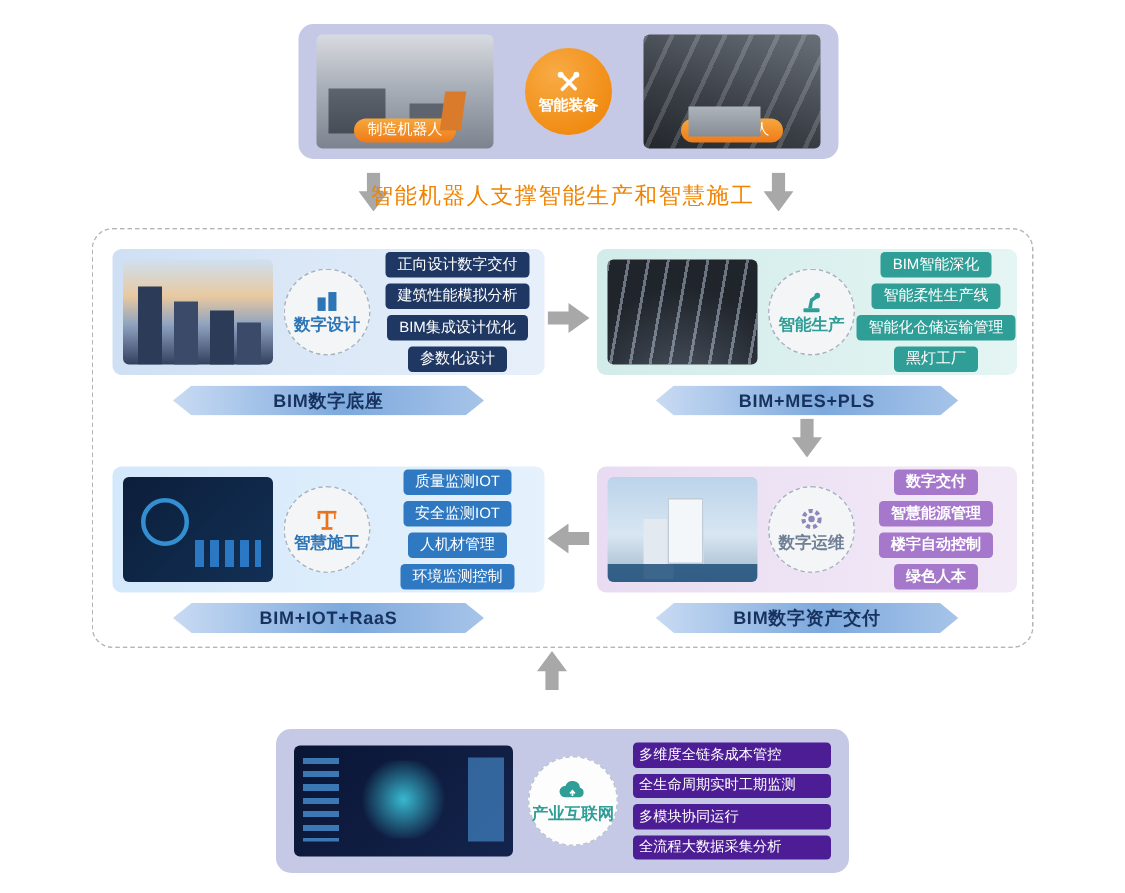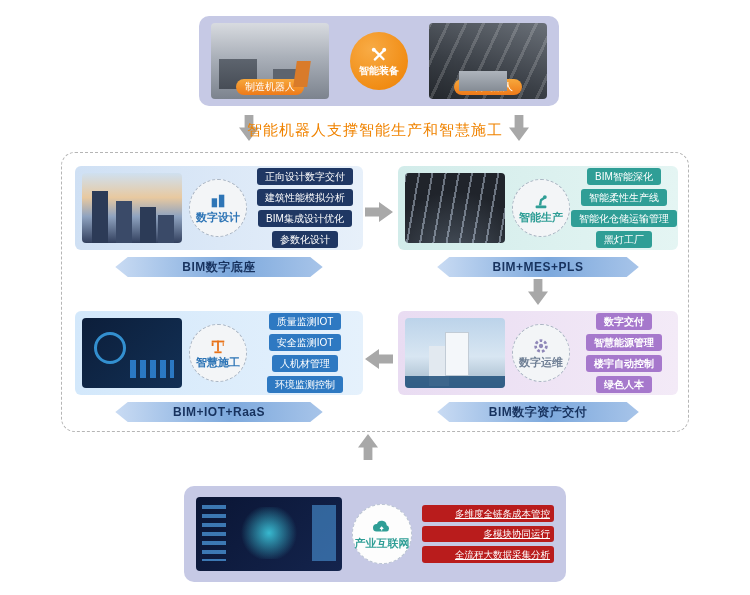--- a/index.html
+++ b/index.html
@@ -90,22 +90,22 @@
   .bottom-box{position:absolute;left:184px;top:486px;width:382px;height:96px;background:#c6c9e5;
     border-radius:10px;display:flex;align-items:center;gap:10px;padding:0 12px;box-sizing:border-box;}
   .platform-photo{width:146px;height:74px;background:linear-gradient(135deg,#0a1534,#14244d);}
   .platform-photo::before{content:"";position:absolute;left:36px;top:10px;width:74px;height:52px;
     background:radial-gradient(circle,rgba(63,212,232,.85) 0%,rgba(63,212,232,0) 62%);}
   .platform-photo::after{content:"";position:absolute;left:6px;top:8px;width:24px;height:56px;
     background:repeating-linear-gradient(180deg,rgba(80,160,230,.7) 0 4px,transparent 4px 9px);
     box-shadow:110px 0 0 rgba(80,160,230,.55);}
   .q-circle.white{background:#fdfdfd;border:1px dashed #bcc6d2;width:60px;height:60px;}
   .btn-col.platform{align-items:stretch;gap:4px;}
-  .b-maroon{background:#b91c1c;text-align:right;font-size:9.5px;padding:3.5px 4px;border-radius:3px;
-    color:#fff;white-space:nowrap;line-height:1;text-decoration:underline;}
+  .b-maroon{background:#4c1d95;text-align:left;font-size:9.5px;padding:3.5px 4px;border-radius:3px;
+    color:#fff;white-space:nowrap;line-height:1;}
 
   .icon-svg{display:block;}
 </style>
 </head>
 <body>
 
 <div class="canvas">
 
   <div class="top-box">
     <div class="photo top-photo manu">
@@ -243,18 +243,19 @@
     <div class="photo platform-photo"></div>
     <div class="q-circle white">
       <svg class="icon-svg" width="22" height="18" viewBox="0 0 24 20">
         <path d="M6 15 a4.2 4.2 0 0 1 .4-8.4 A5.6 5.6 0 0 1 17.2 8 A3.6 3.6 0 0 1 17 15 Z" fill="#2f9e96"></path>
         <path d="M11.6 14 v-3.4 M9.8 12.2 l1.8-2 1.8 2" stroke="#ffffff" stroke-width="1.3" fill="none"></path>
       </svg>
       <span class="q-title t-teal">产业互联网</span>
     </div>
     <div class="btn-col platform">
       <span class="tag b-maroon">多维度全链条成本管控</span>
+      <span class="tag b-maroon">全生命周期实时工期监测</span>
       <span class="tag b-maroon">多模块协同运行</span>
       <span class="tag b-maroon">全流程大数据采集分析</span>
     </div>
   </div>
 
 </div>
 
 </body></html>

